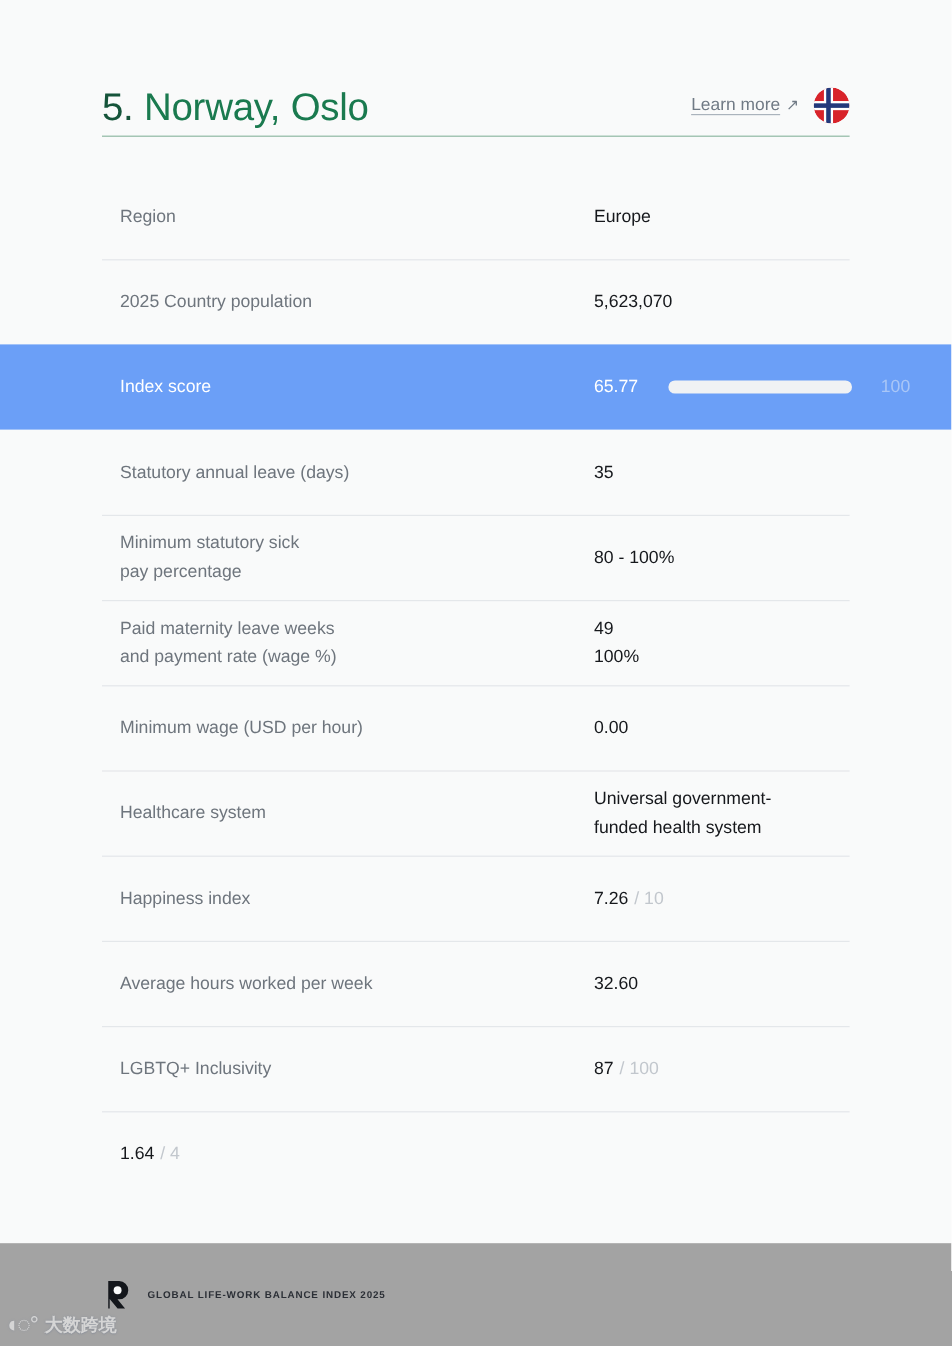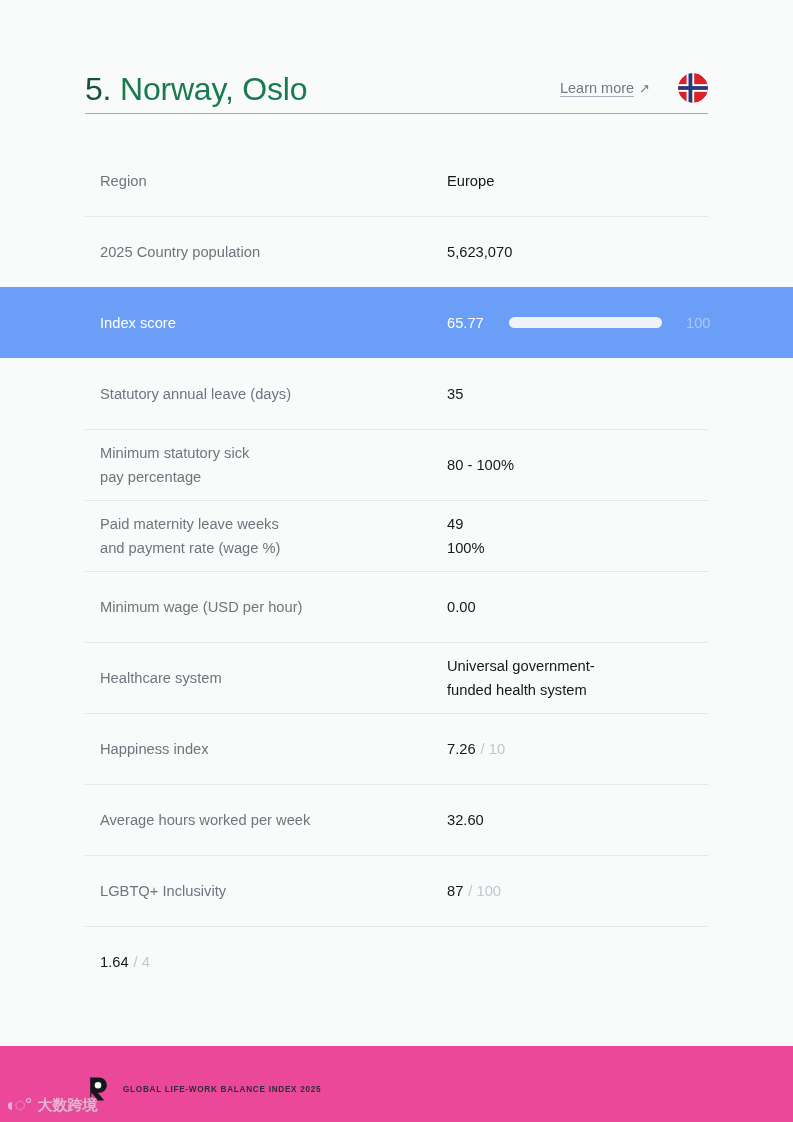--- a/index.html
+++ b/index.html
@@ -40,21 +40,21 @@
     letter-spacing: -0.2px;
     color: #1a7a4f;
     line-height: 1;
     white-space: nowrap;
   }
   .title .rank { color: #15543a; }
 
   .header-right {
     display: flex;
     align-items: center;
-    gap: 28px;
+    gap: 12px;
     padding-bottom: 2px;
   }
 
   .learn-more {
     display: inline-flex;
     align-items: baseline;
     gap: 5px;
     font-size: 14.5px;
     color: #707a85;
     text-decoration: none;
@@ -84,20 +84,21 @@
     width: 793px;
   }
 
   .row {
     position: relative;
     display: flex;
     align-items: center;
     padding-left: 100px;
     padding-right: 85px;
     min-height: 71px;
+    gap: 48px;
   }
   .row + .row::before {
     content: "";
     position: absolute;
     left: 85px;
     right: 85px;
     top: 0;
     height: 1px;
     background: #e4e7ea;
   }
@@ -170,22 +171,22 @@
     color: #a9c6f7;
     font-weight: 400;
   }
 
   
   .footer {
     position: absolute;
     left: 0;
     bottom: 0;
     width: 793px;
-    height: 76px;
-    background: #ec4899;
+    height: 86px;
+    background: #a3a3a3;
   }
   .footer-inner {
     position: absolute;
     left: 85px;
     right: 85px;
     top: 30px;
     display: flex;
     align-items: center;
   }
   .logo-r {

